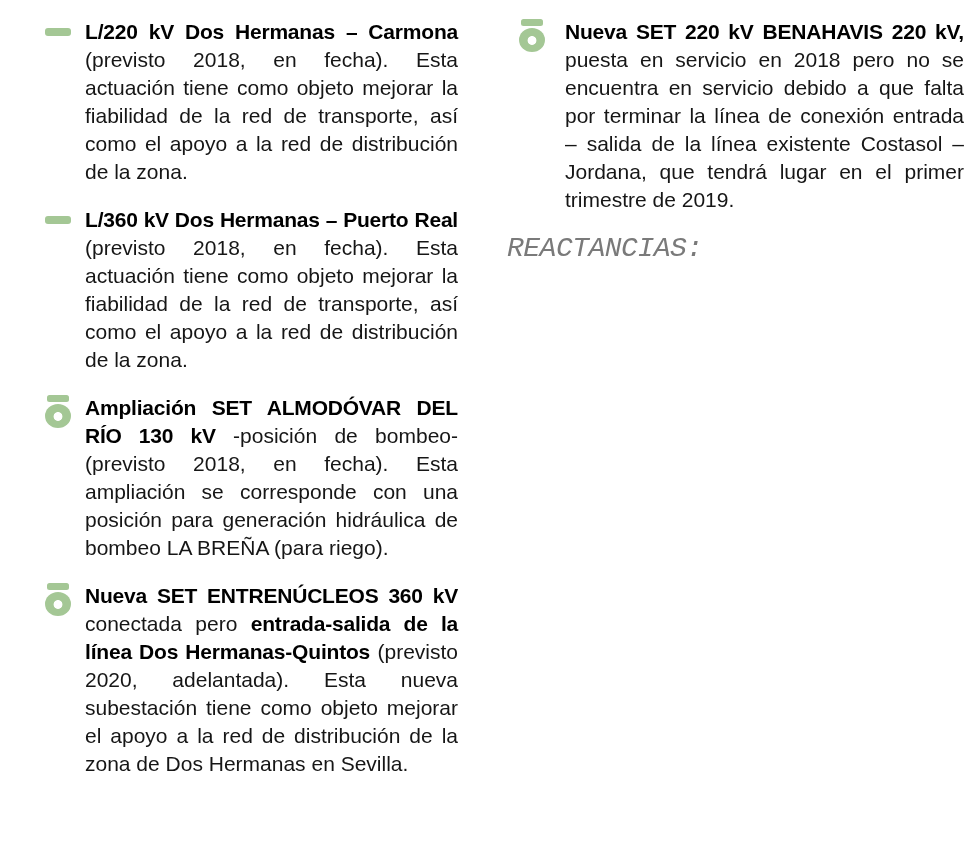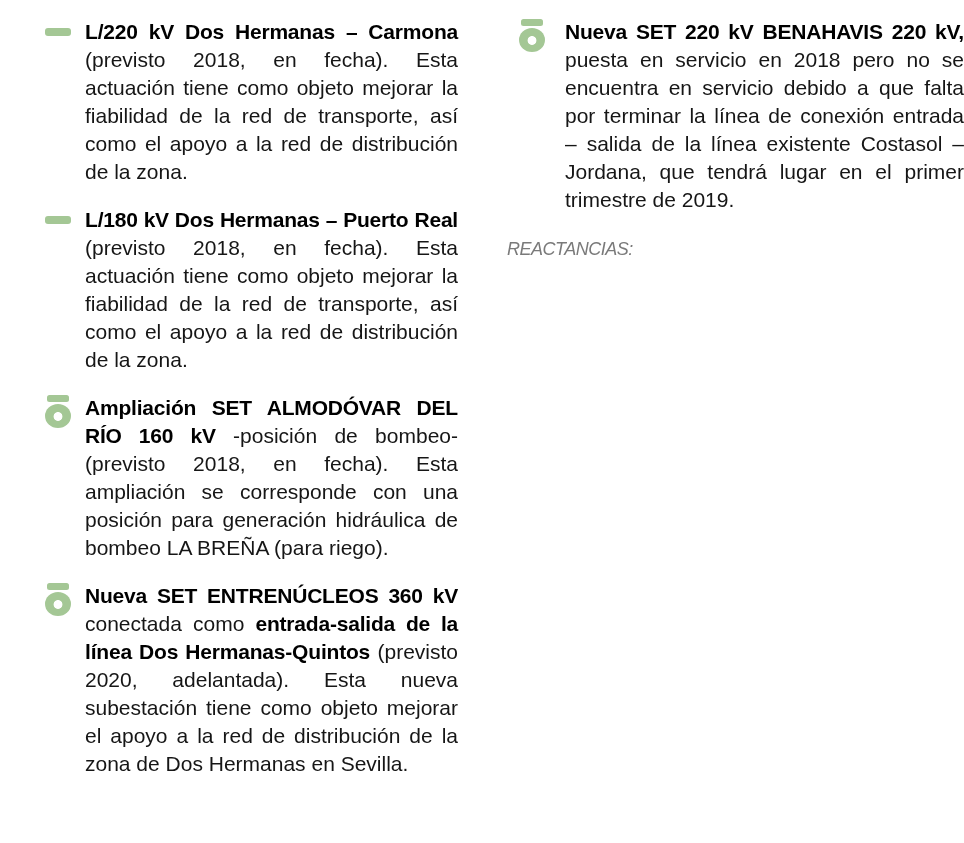--- a/index.html
+++ b/index.html
@@ -40,67 +40,68 @@
   }
   .txt{
     flex:1;
     font-size:21px;line-height:28px;
     text-align:justify;text-justify:inter-word;
     color:var(--body);
     hyphens:none;
   }
   .txt b{font-weight:700;color:var(--bold);letter-spacing:-0.2px;}
   .heading{
-    font-size:18px;line-height:30px;
+    font-size:28px;line-height:30px;
     font-style:italic;font-weight:400;
     color:var(--heading);
     letter-spacing:-0.5px;
     margin:16px 0 20px 2px;
+    font-family:Liberation Mono, monospace;
   }
 </style>
 </head>
 <body>
 
 <main class="page">
 
   <section class="col col-left">
 
     <article class="item">
       <span class="bullet-col">
         <span class="dash"></span>
       </span>
       <p class="txt"><b>L/220 kV Dos Hermanas – Carmona</b><span> (previsto 2018, en fecha). Esta actuación tiene como objeto mejorar la fiabilidad de la red de transporte, así como el apoyo a la red de distribución de la zona.</span></p>
     </article>
 
     <article class="item">
       <span class="bullet-col">
         <span class="dash"></span>
       </span>
-      <p class="txt"><b>L/180 kV Dos Hermanas – Puerto Real</b><span> (previsto 2018, en fecha). Esta actuación tiene como objeto mejorar la fiabilidad de la red de transporte, así como el apoyo a la red de distribución de la zona.</span></p>
+      <p class="txt"><b>L/360 kV Dos Hermanas – Puerto Real</b><span> (previsto 2018, en fecha). Esta actuación tiene como objeto mejorar la fiabilidad de la red de transporte, así como el apoyo a la red de distribución de la zona.</span></p>
     </article>
 
 
     <article class="item">
       <span class="bullet-col">
         <span class="donut">
           <span class="donut-bar"></span>
           <span class="donut-ring"></span>
         </span>
       </span>
-      <p class="txt"><b>Ampliación SET ALMODÓVAR DEL RÍO 160 kV</b><span> -posición de bombeo- (previsto 2018, en fecha). Esta ampliación se corresponde con una posición para generación hidráulica de bombeo LA BREÑA (para riego).</span></p>
+      <p class="txt"><b>Ampliación SET ALMODÓVAR DEL RÍO 130 kV</b><span> -posición de bombeo- (previsto 2018, en fecha). Esta ampliación se corresponde con una posición para generación hidráulica de bombeo LA BREÑA (para riego).</span></p>
     </article>
 
     <article class="item">
       <span class="bullet-col">
         <span class="donut">
           <span class="donut-bar"></span>
           <span class="donut-ring"></span>
         </span>
       </span>
-      <p class="txt"><b>Nueva SET ENTRENÚCLEOS 360 kV</b><span> conectada como </span><b>entrada-salida de la línea Dos Hermanas-Quintos</b><span> (previsto 2020, adelantada). Esta nueva subestación tiene como objeto mejorar el apoyo a la red de distribución de la zona de Dos Hermanas en Sevilla.</span></p>
+      <p class="txt"><b>Nueva SET ENTRENÚCLEOS 360 kV</b><span> conectada pero </span><b>entrada-salida de la línea Dos Hermanas-Quintos</b><span> (previsto 2020, adelantada). Esta nueva subestación tiene como objeto mejorar el apoyo a la red de distribución de la zona de Dos Hermanas en Sevilla.</span></p>
     </article>
 
   </section>
 
   <section class="col col-right">
 
     <article class="item">
       <span class="bullet-col">
         <span class="donut">
           <span class="donut-bar"></span>

